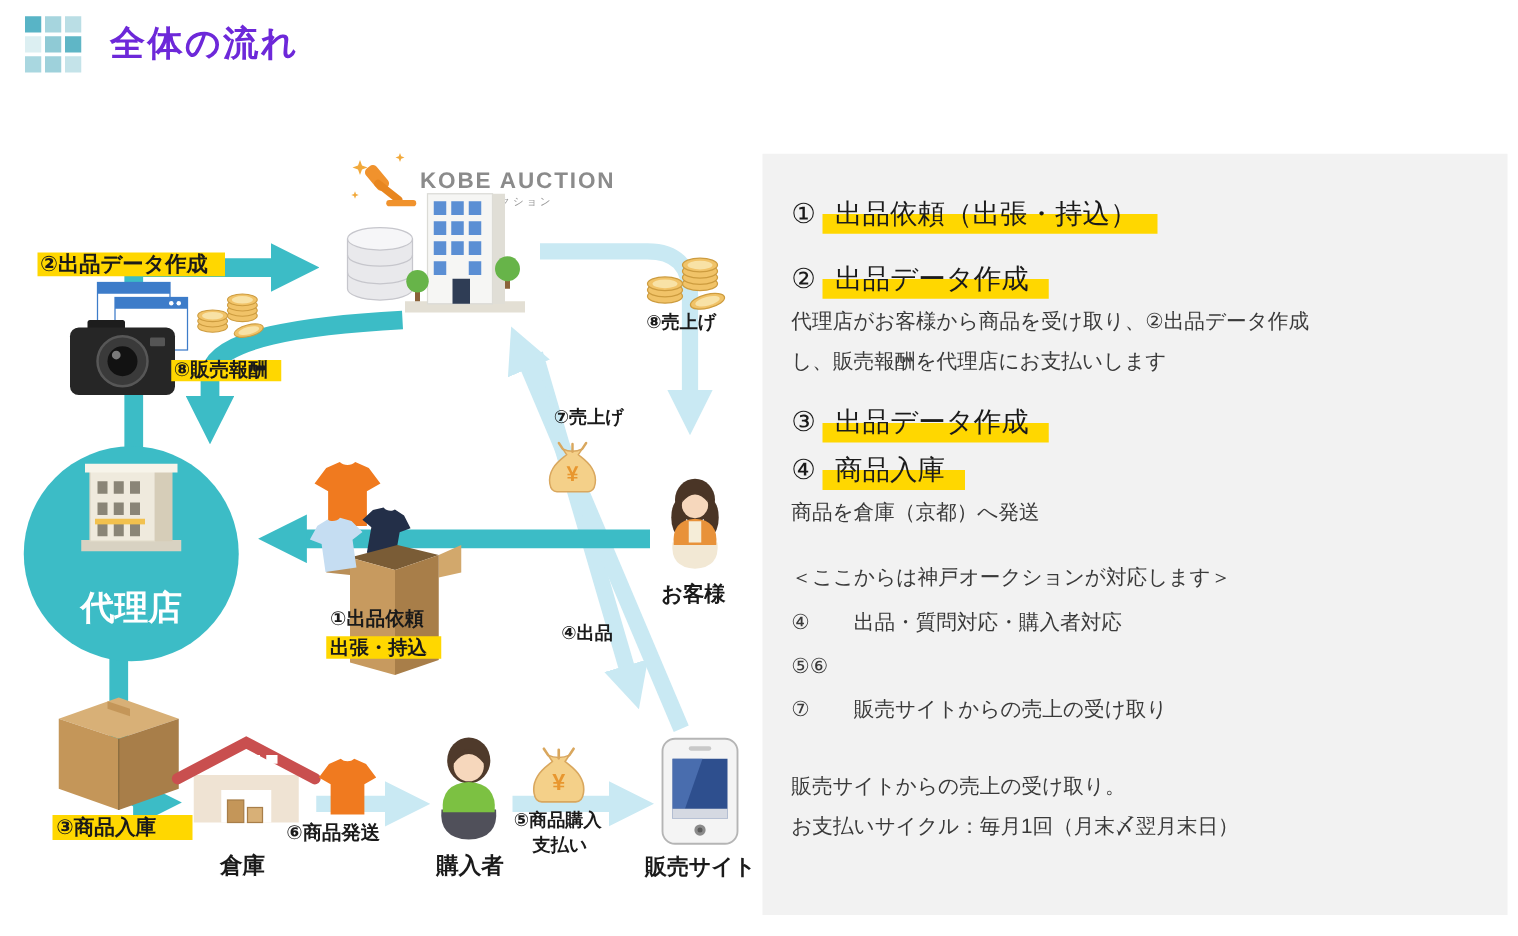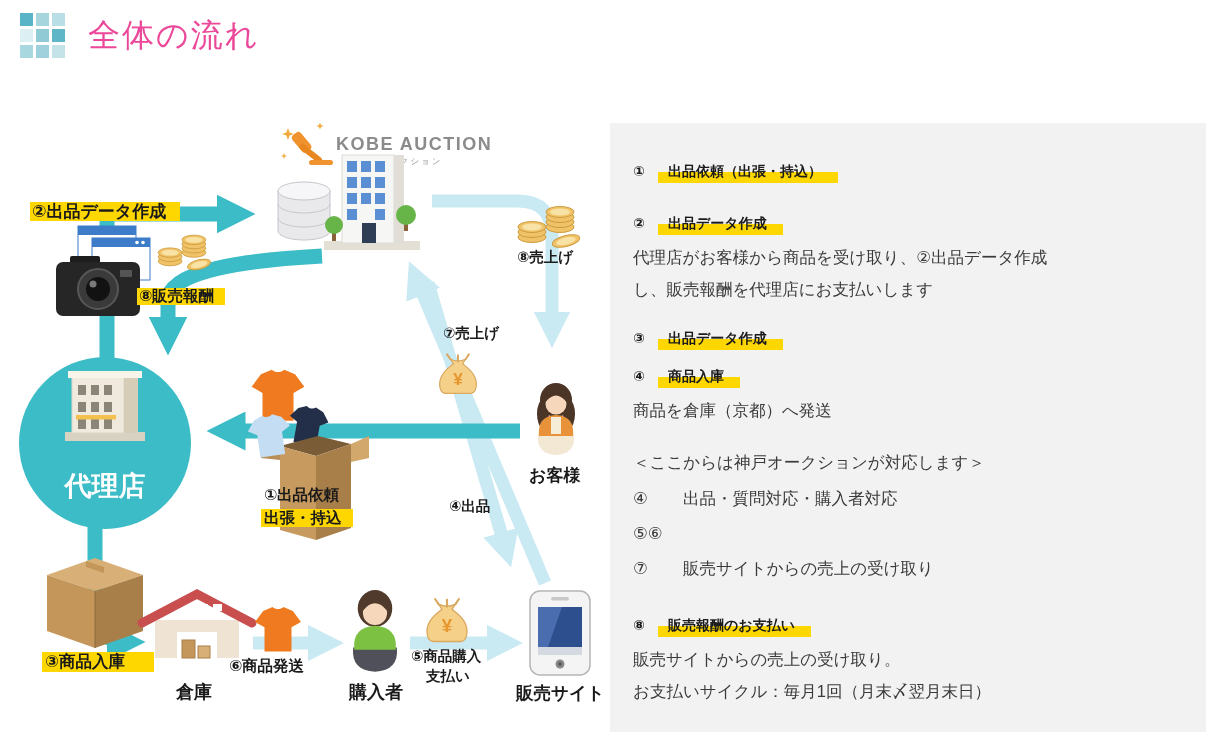--- a/index.html
+++ b/index.html
@@ -7,33 +7,33 @@
     width:1214px;height:749px;position:relative;overflow:hidden;background:#fff;
     font-family:"Liberation Sans","DejaVu Sans",sans-serif;color:#222;
   }
   
   .hdr{position:absolute;top:12px;left:20px;display:flex;align-items:center;gap:23px}
   .glogo{display:grid;grid-template-columns:repeat(3,13px);grid-template-rows:repeat(3,13px);gap:3px}
   .glogo span{display:block}
   .g1{background:#58B4C6}.g2{background:#A6D5DE}.g3{background:#BADEE5}
   .g4{background:#DCEFF2}.g5{background:#8FCAD5}.g6{background:#5FB6C6}
   .g7{background:#A9D7E0}.g8{background:#9ED1DB}.g9{background:#C4E3E9}
-  h1{margin:0;font-size:32px;font-weight:normal;letter-spacing:2px;color:#ec4899;line-height:46px}
+  h1{margin:0;font-size:28px;font-weight:bold;letter-spacing:2px;color:#6d28d9;line-height:46px}
   
   .diagram{position:absolute;left:0;top:88px}
   .diagram text{font-family:"Liberation Sans","DejaVu Sans",sans-serif}
   .dlabel{font-weight:bold;fill:#1a1a1a}
   .arrT{fill:none;stroke:#3CBCC6;stroke-width:15}
   .arrB{fill:none;stroke:#C9E9F3;stroke-width:13}
   
   .panel{
     position:absolute;left:610px;top:123px;width:596px;height:609px;background:#F2F2F2;
     box-sizing:border-box;padding:36px 30px 0 23px;font-size:16.5px;color:#3a3a3a;
   }
-  .sec-title{font-size:14px;font-weight:bold;color:#1b1b1b;line-height:24px}
+  .sec-title{font-size:22px;font-weight:normal;color:#1b1b1b;line-height:24px}
   .sec-title .num{display:inline-block;width:35px}
   .hl{background:linear-gradient(180deg,rgba(255,215,0,0) 46%,#FFD700 46%);padding:0 16px 4px 10px;margin-left:-10px}
   .body-p{margin:6px 0 0;line-height:32px}
   .note-intro{line-height:22px;margin:25px 0 8px}
   .note-item{display:flex;line-height:35px}
   .note-item .num{width:50px;flex:none}
 </style>
 </head>
 <body>
 
@@ -313,20 +313,17 @@
     <div class="note-item">
       <span class="num">⑤⑥</span>
     </div>
     <div class="note-item">
       <span class="num">⑦</span>
       <span>販売サイトからの売上の受け取り</span>
     </div>
   </div>
 
   <div class="sec" style="margin-top:27px">
-    <div class="sec-title">
-      <span class="num">⑧</span><span class="hl">販売報酬のお支払い</span>
-    </div>
     <p class="body-p">販売サイトからの売上の受け取り。</p>
     <p class="body-p" style="margin-top:0">お支払いサイクル：毎月1回（月末〆翌月末日）</p>
   </div>
 
 </aside>
 
 </body></html>

